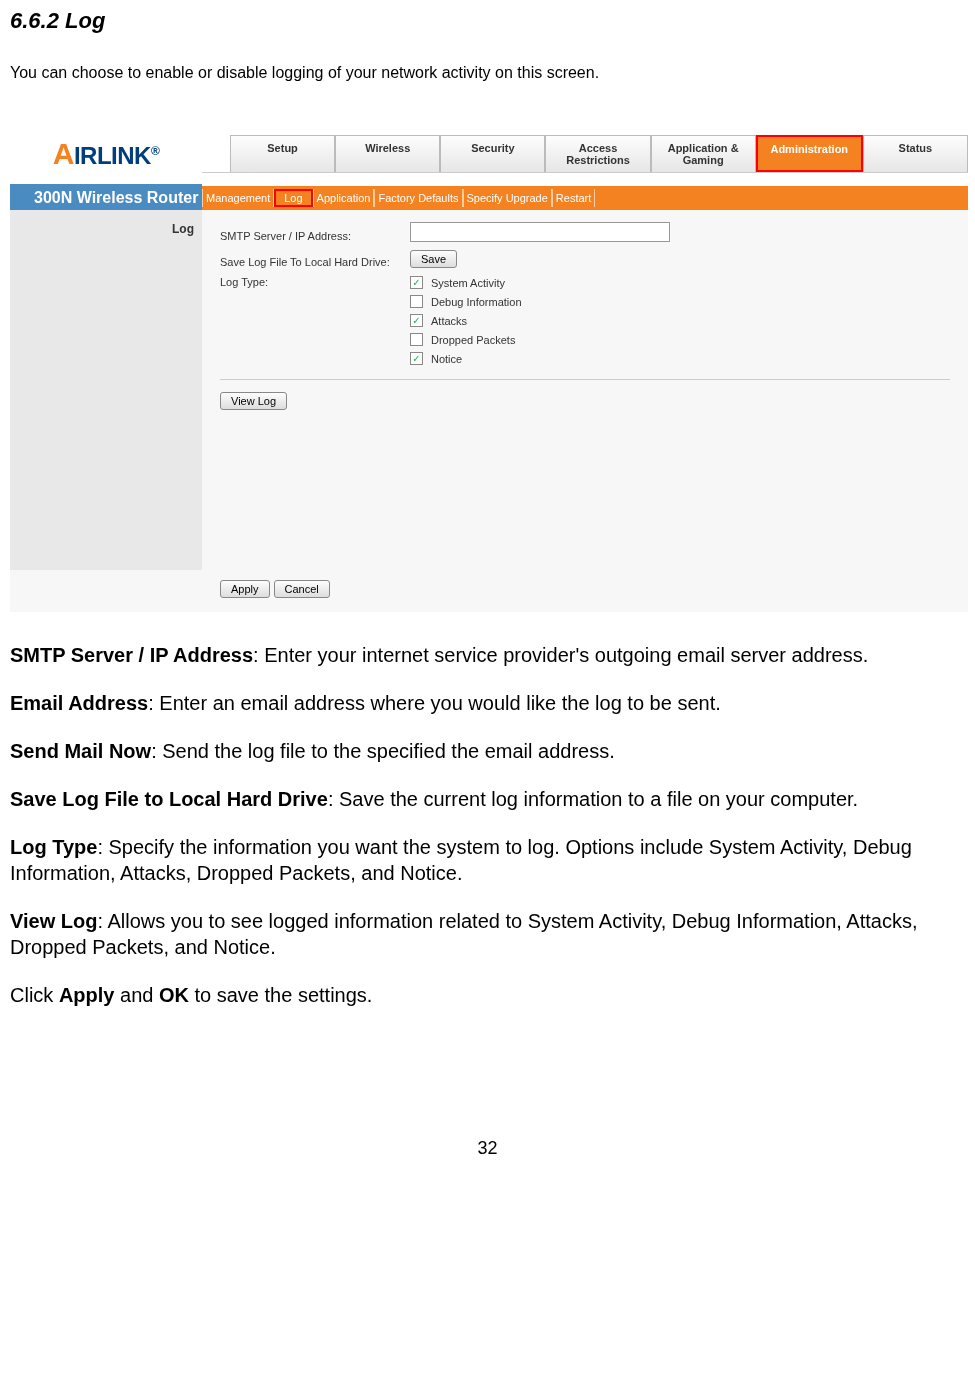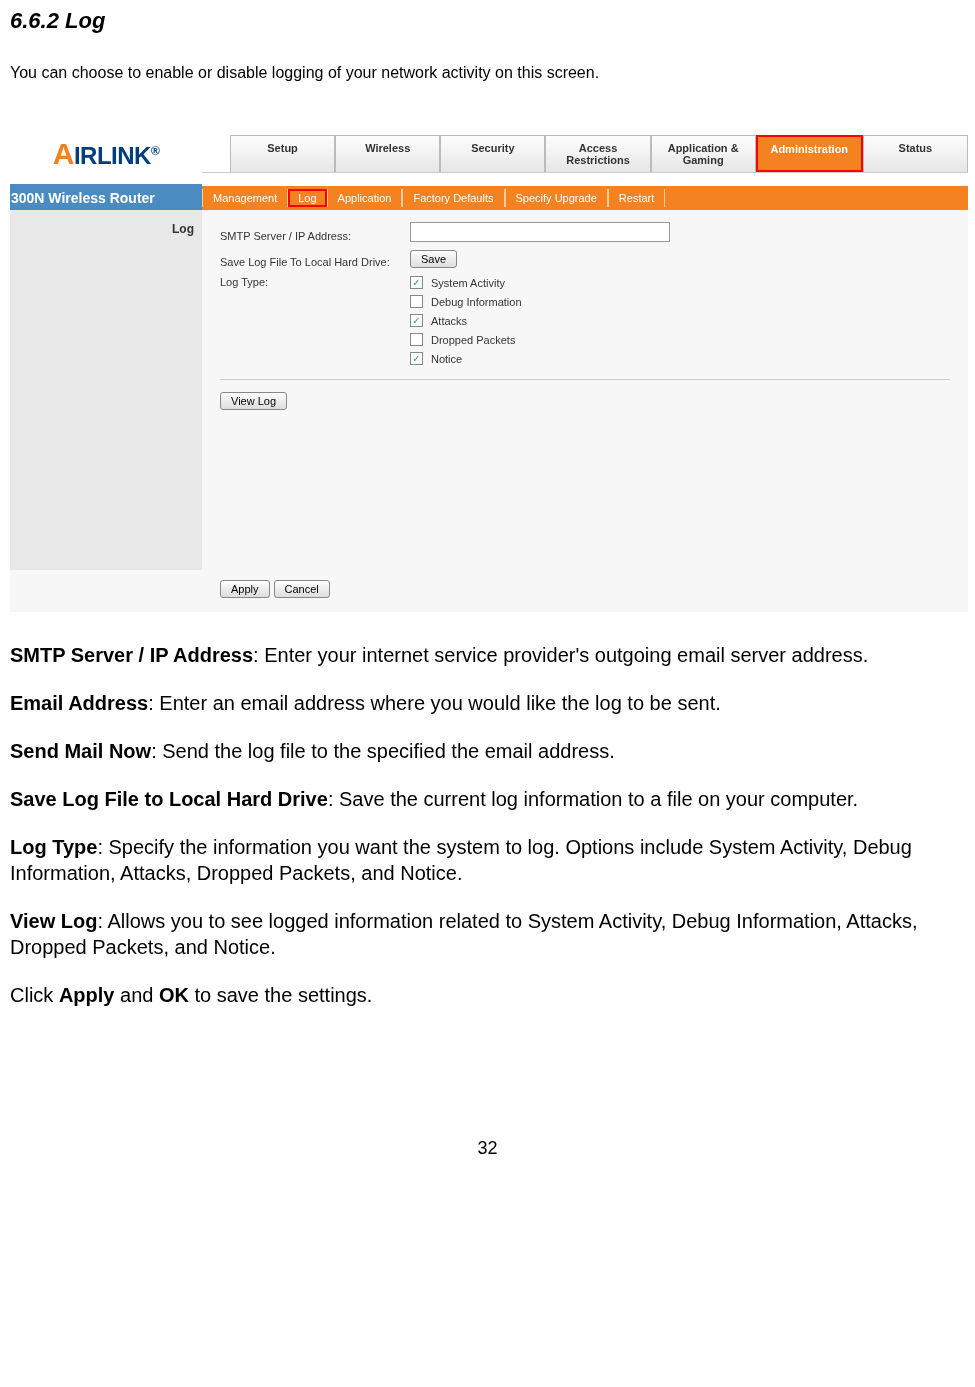--- a/index.html
+++ b/index.html
@@ -76,28 +76,28 @@
       align-items: center;
       color: #fff;
       font-size: 11px;
     }
     .subnav-left {
       width: 192px;
       background: #4A8BC2;
       height: 28px;
       display: flex;
       align-items: center;
-      padding-left: 1px;
-      font-size: 14px;
+      padding-left: 24px;
+      font-size: 16px;
       font-weight: bold;
       color: #fff;
     }
     .subnav-items { display: flex; align-items: center; flex: 1; }
     .subnav-item {
-      padding: 0 10px;
+      padding: 0 3px;
       border-right: 1px solid rgba(255,255,255,0.6);
       border-left: 1px solid rgba(255,255,255,0.6);
       height: 18px;
       display: flex;
       align-items: center;
       cursor: pointer;
     }
     .subnav-item.active {
       border: 2px solid red;
       background: #F58220;

